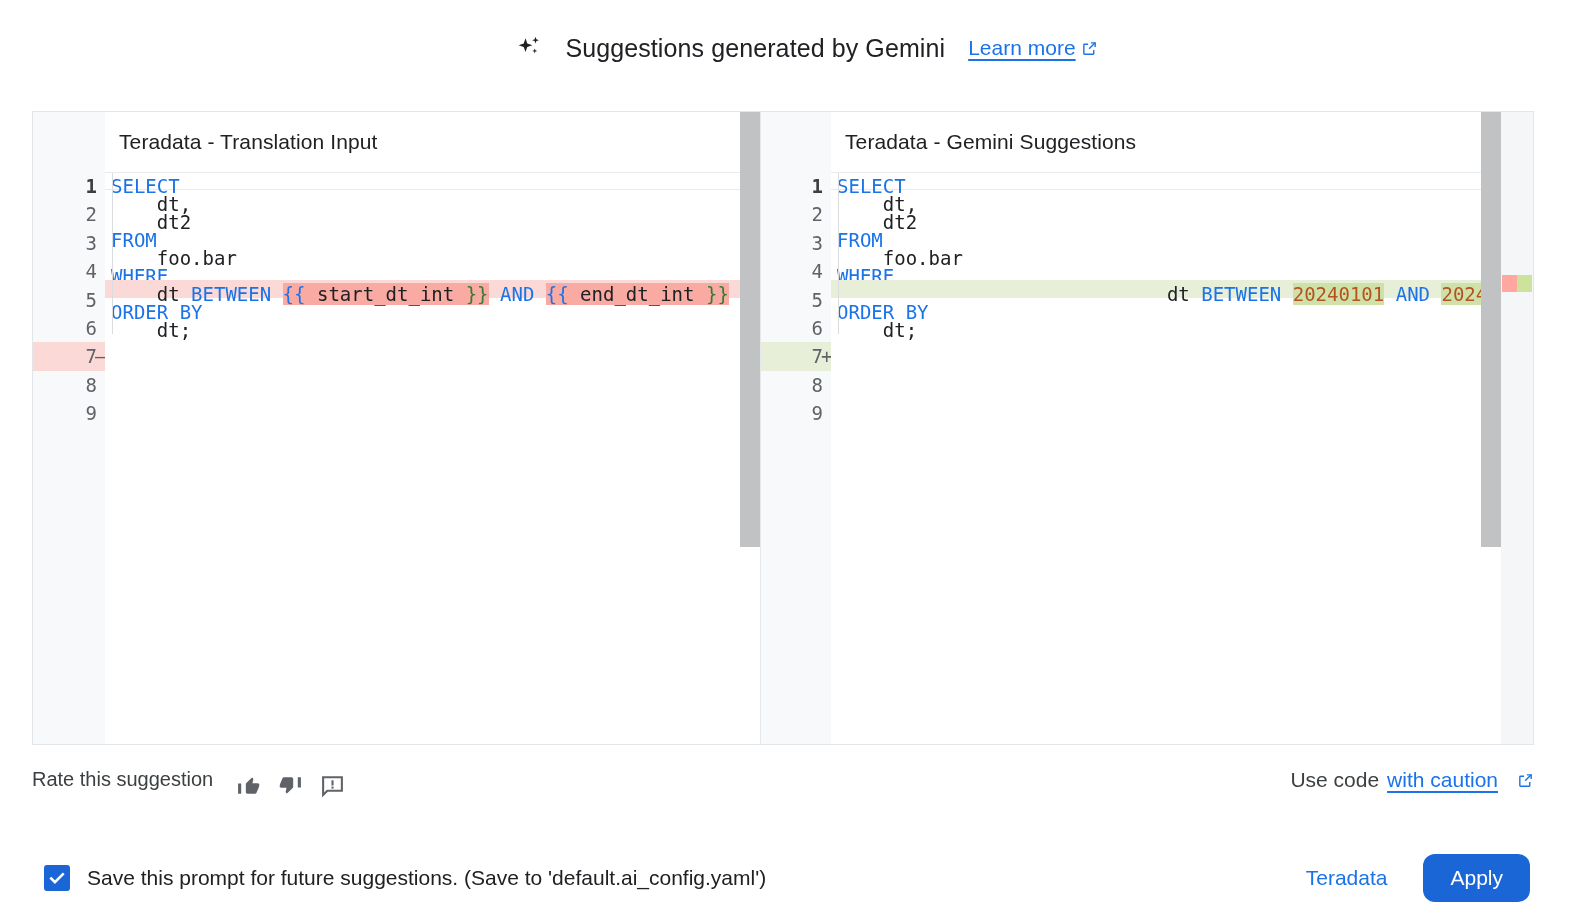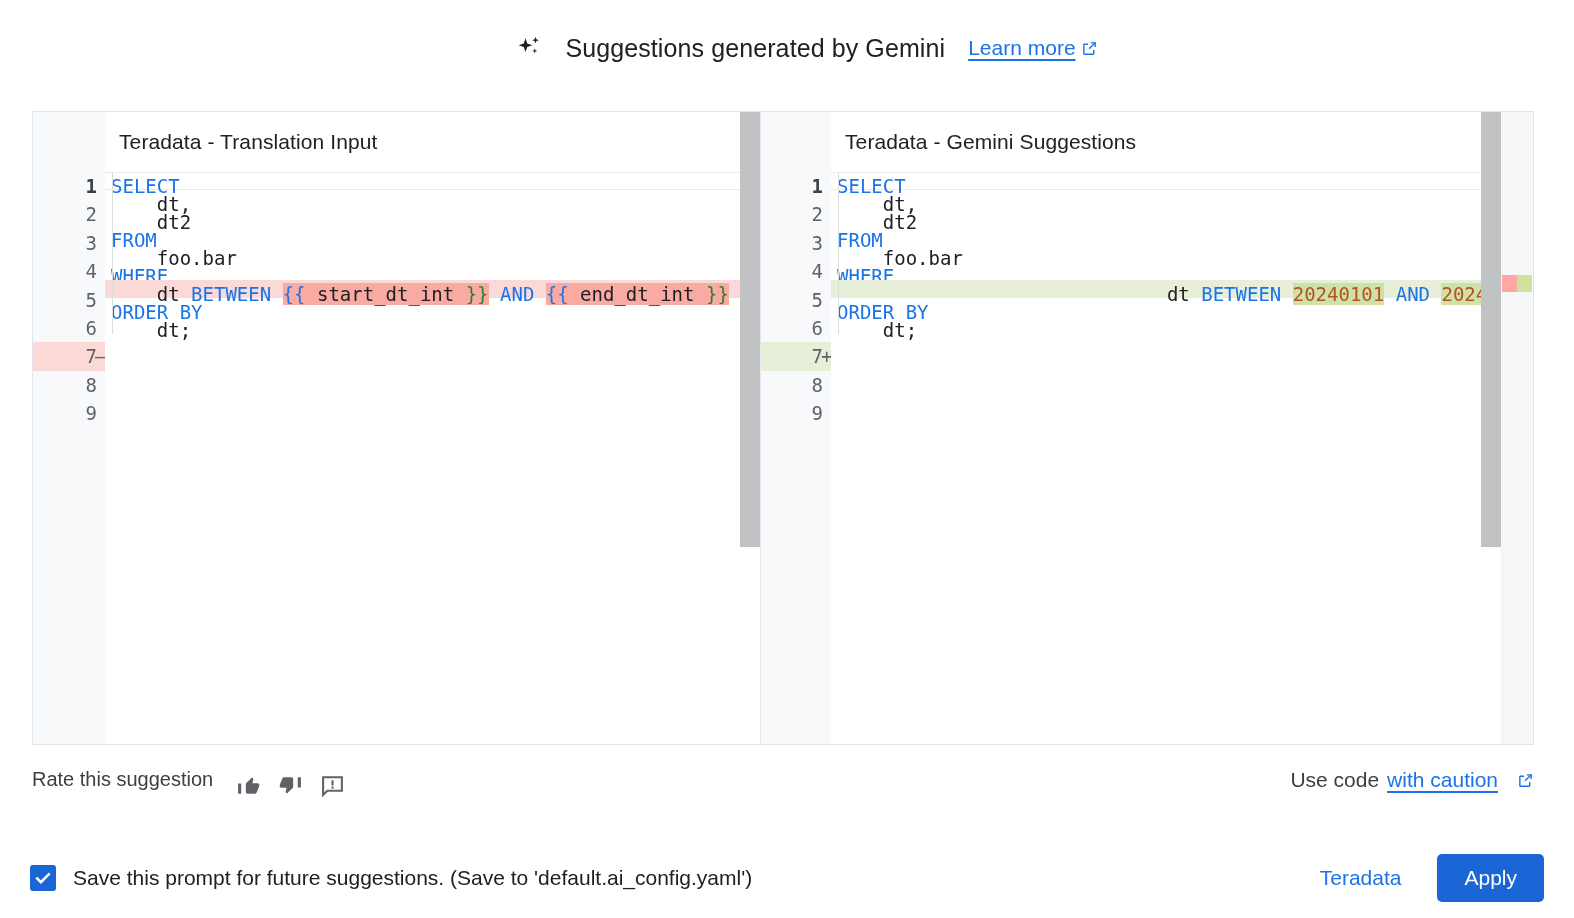--- a/index.html
+++ b/index.html
@@ -242,21 +242,21 @@
     text-decoration-thickness: 1.5px;
   }
 
   
   .footer {
     position: absolute;
     left: 0; top: 838px;
     width: 1574px; height: 80px;
     display: flex;
     align-items: center;
-    padding: 0 30px;
+    padding: 0 44px;
     box-sizing: border-box;
   }
   .chk-wrap {
     display: flex;
     align-items: center;
     gap: 17px;
     cursor: pointer;
   }
   .chk {
     width: 26px; height: 26px;
@@ -290,21 +290,21 @@
     white-space: nowrap;
   }
   .btn-filled {
     background: #1a66d6;
     border: none;
     color: #ffffff;
     font-size: 21px;
     font-family: inherit;
     cursor: pointer;
     padding: 12px 27px;
-    border-radius: 5px;
+    border-radius: 12px;
     white-space: nowrap;
   }
 </style>
 </head>
 <body>
 
 <div class="header">
   <svg class="sparkle-icon" viewBox="0 0 24 24">
     <path fill="#202124" d="M9.2 4.2 L10.6 8.3 L14.7 9.7 L10.6 11.1 L9.2 15.2 L7.8 11.1 L3.7 9.7 L7.8 8.3 Z"></path>
     <path fill="#202124" d="M17.2 3.0 L17.9 5.0 L19.9 5.7 L17.9 6.4 L17.2 8.4 L16.5 6.4 L14.5 5.7 L16.5 5.0 Z"></path>

